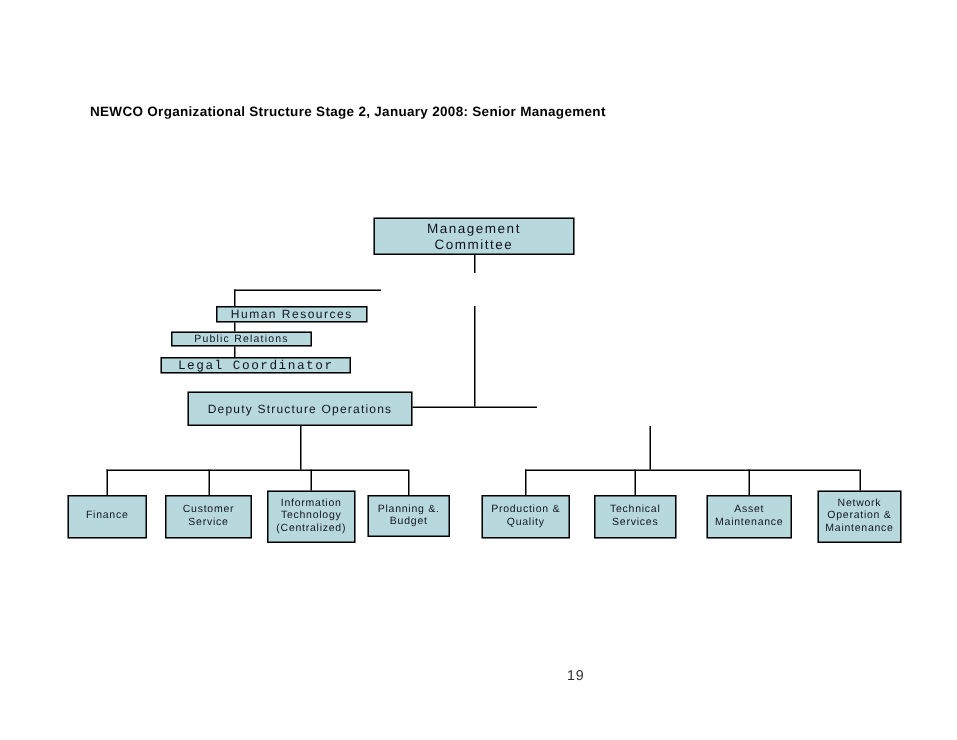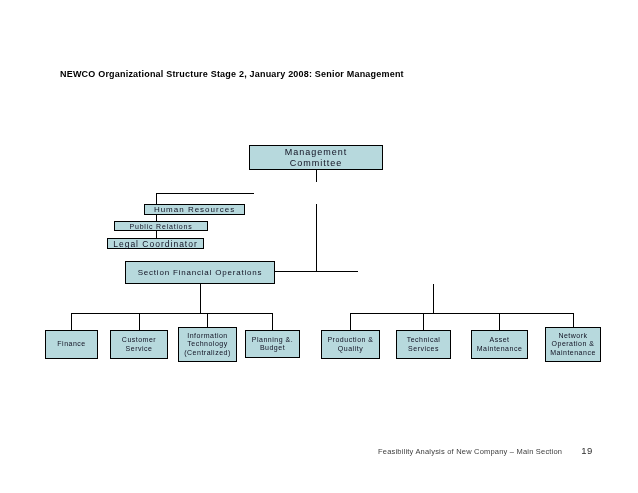--- a/index.html
+++ b/index.html
@@ -38,23 +38,23 @@
 
 <div class="slide">
 
   <div class="slide-title">NEWCO Organizational Structure Stage 2, January 2008: Senior Management</div>
 
   <div class="node f9" style="left:249px; top:145px; width:134px; height:25px;">Management
 Committee</div>
 
   <div class="node f8" style="left:107px; top:204px; width:101px; height:11px;margin-left:37px;">Human Resources</div>
   <div class="node f7p" style="left:114px; top:221px; width:94px;  height:10px;">Public Relations</div>
-  <div class="node f85" style="left:107px; top:238px; width:97px; height:11px;">Legal Coordinator</div>
+  <div class="node f85" style="left:107px; top:238px; width:127px; height:11px;font-family:Liberation Mono, monospace;">Legal Coordinator</div>
 
-  <div class="node f8d" style="left:125px; top:261px; width:150px; height:23px;">Section Financial Operations</div>
+  <div class="node f8d" style="left:125px; top:261px; width:150px; height:23px;">Deputy Structure Operations</div>
 
   <div class="node f7" style="left:45px;  top:330px; width:53px; height:29px;">Finance</div>
   <div class="node f7" style="left:110px; top:330px; width:58px; height:29px;">Customer
 Service</div>
   <div class="node f7" style="left:178px; top:327px; width:59px; height:35px;">Information
 Technology
 (Centralized)</div>
   <div class="node f7" style="left:245px; top:330px; width:55px; height:28px;">Planning &amp;.
 Budget</div>
 
@@ -82,17 +82,16 @@
   <div class="vline" style="left:71px;  top:313px; height:17px;"></div>
   <div class="vline" style="left:139px; top:313px; height:17px;"></div>
   <div class="vline" style="left:207px; top:313px; height:14px;"></div>
   <div class="vline" style="left:272px; top:313px; height:17px;"></div>
   <div class="vline" style="left:350px; top:313px; height:17px;"></div>
   <div class="vline" style="left:423px; top:313px; height:17px;"></div>
   <div class="vline" style="left:499px; top:313px; height:17px;"></div>
   <div class="vline" style="left:573px; top:313px; height:14px;"></div>
 
   <div class="footer">
-    <span>Feasibility Analysis of New Company – Main Section</span>
     <span class="page-number">19</span>
   </div>
 
 </div>
 
 </body></html>

